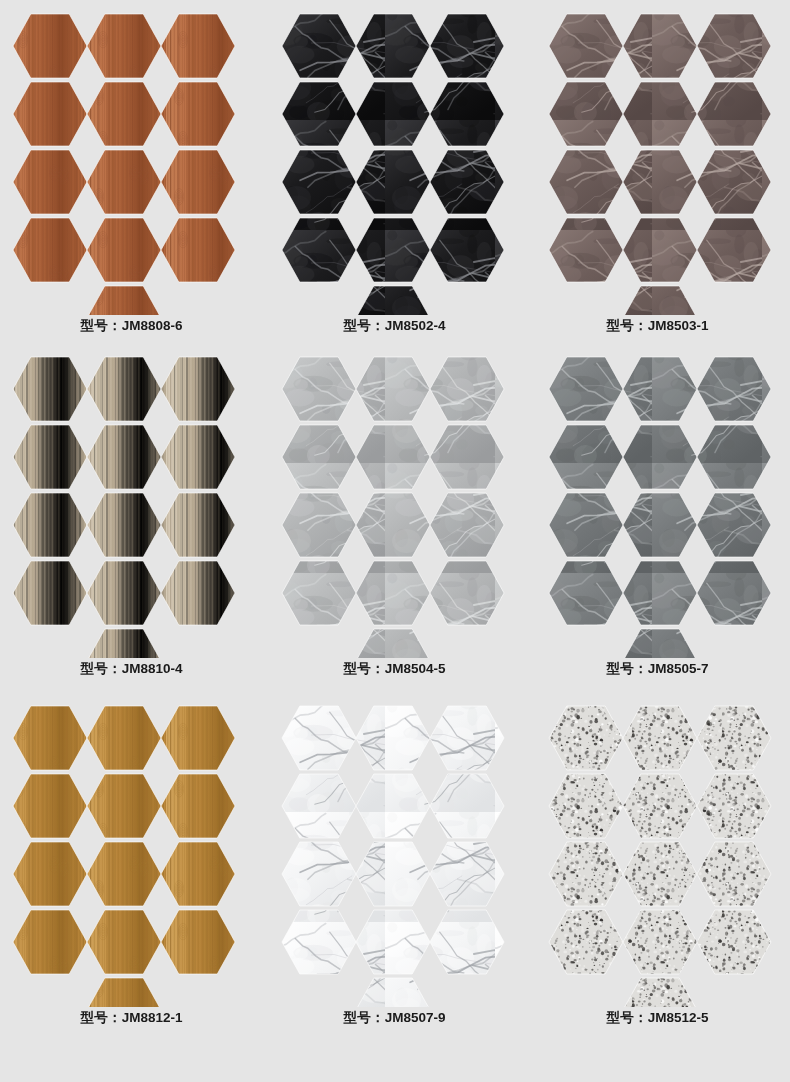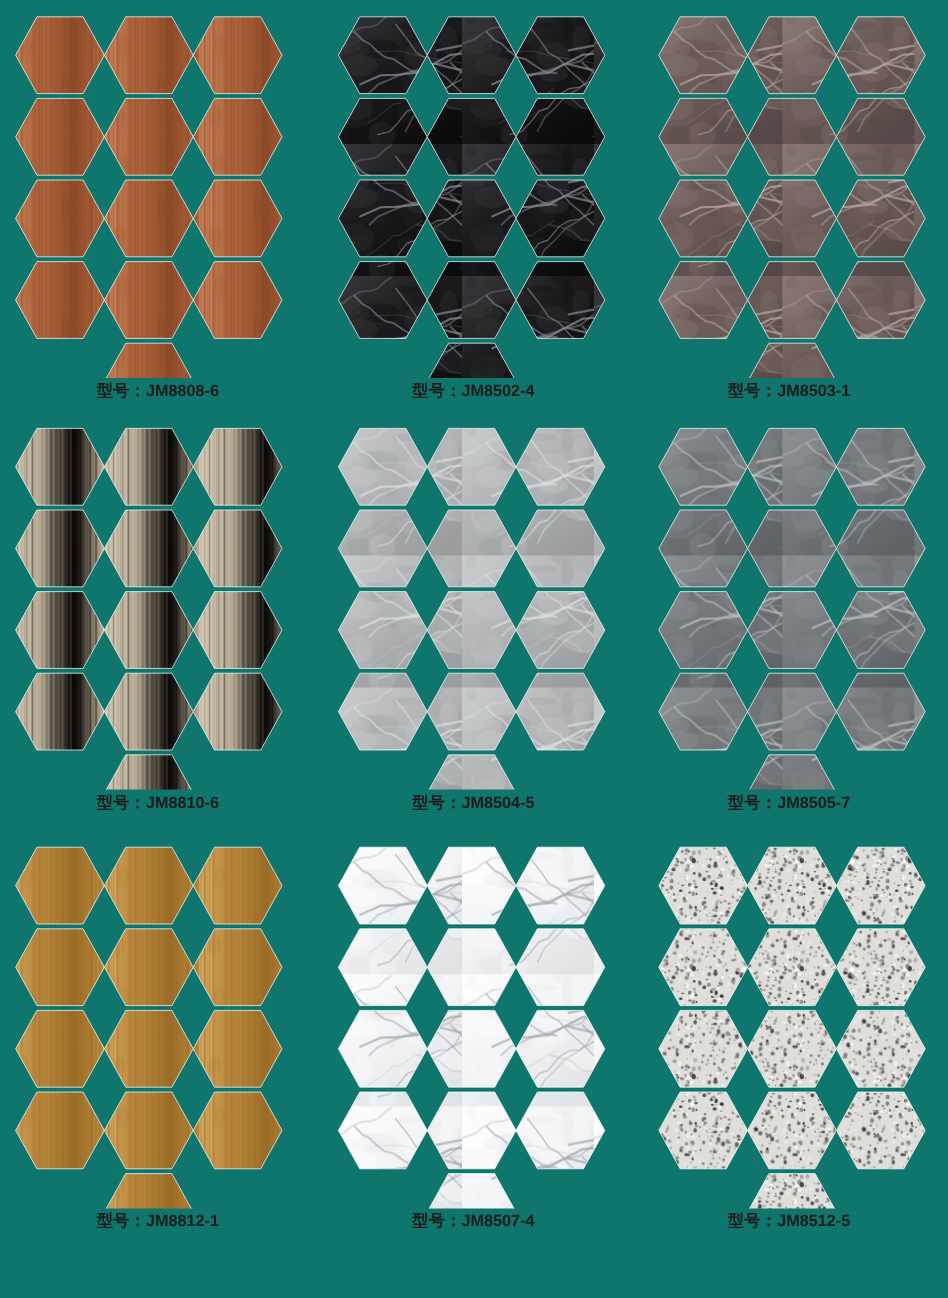--- a/index.html
+++ b/index.html
@@ -9,21 +9,21 @@
     height: 1082px;
     background: #ffffff;
     font-family: "Liberation Sans", "DejaVu Sans", sans-serif;
     overflow: hidden;
   }
 
   #catalog-sheet {
     position: relative;
     width: 790px;
     height: 1082px;
-    background: #0f766e;
+    background: #e5e5e5;
   }
 
   .tile-grid {
     display: grid;
     grid-template-columns: repeat(3, 263px);
     grid-template-rows: 345px 345px 355px;
     width: 789px;
   }
 
   .tile-cell {
@@ -395,21 +395,21 @@
               <polygon points="98.75999999999999,140 137.24,140 155,172 137.24,204 98.75999999999999,204 81,172" fill="url(#tx3)" stroke="#ffffff" stroke-width="0.6"></polygon>
               <polygon points="98.75999999999999,208 137.24,208 155,240 137.24,272 98.75999999999999,272 81,240" fill="url(#tx3)" stroke="#ffffff" stroke-width="0.6"></polygon>
               <polygon points="98.75999999999999,276 137.24,276 155,308 137.24,340 98.75999999999999,340 81,308" fill="url(#tx3)" stroke="#ffffff" stroke-width="0.6"></polygon>
               <polygon points="172.76,4 211.24,4 229,36 211.24,68 172.76,68 155,36" fill="url(#tx3)" stroke="#ffffff" stroke-width="0.6"></polygon>
               <polygon points="172.76,72 211.24,72 229,104 211.24,136 172.76,136 155,104" fill="url(#tx3)" stroke="#ffffff" stroke-width="0.6"></polygon>
               <polygon points="172.76,140 211.24,140 229,172 211.24,204 172.76,204 155,172" fill="url(#tx3)" stroke="#ffffff" stroke-width="0.6"></polygon>
               <polygon points="172.76,208 211.24,208 229,240 211.24,272 172.76,272 155,240" fill="url(#tx3)" stroke="#ffffff" stroke-width="0.6"></polygon>
             </g>
      </svg>
         </div>
-        <div class="model-label"><span>型号：</span><span class="code">JM8810-6</span></div>
+        <div class="model-label"><span>型号：</span><span class="code">JM8810-4</span></div>
       </div>
       <div class="tile-cell row-2 cell-offset-mid">
         <div class="swatch-wrap">
           <svg width="240" height="305" viewBox="0 0 240 305" xmlns="http://www.w3.org/2000/svg">
        <defs>
   <linearGradient id="tx4g" x1="0" y1="0" x2="0.8" y2="1">
     <stop offset="0%" stop-color="#cbcdce"></stop>
     <stop offset="45%" stop-color="#b3b5b6"></stop>
     <stop offset="100%" stop-color="#9a9c9e"></stop>
   </linearGradient>
@@ -706,21 +706,21 @@
               <polygon points="98.75999999999999,140 137.24,140 155,172 137.24,204 98.75999999999999,204 81,172" fill="url(#tx7)" stroke="#ffffff" stroke-width="0.6"></polygon>
               <polygon points="98.75999999999999,208 137.24,208 155,240 137.24,272 98.75999999999999,272 81,240" fill="url(#tx7)" stroke="#ffffff" stroke-width="0.6"></polygon>
               <polygon points="98.75999999999999,276 137.24,276 155,308 137.24,340 98.75999999999999,340 81,308" fill="url(#tx7)" stroke="#ffffff" stroke-width="0.6"></polygon>
               <polygon points="172.76,4 211.24,4 229,36 211.24,68 172.76,68 155,36" fill="url(#tx7)" stroke="#ffffff" stroke-width="0.6"></polygon>
               <polygon points="172.76,72 211.24,72 229,104 211.24,136 172.76,136 155,104" fill="url(#tx7)" stroke="#ffffff" stroke-width="0.6"></polygon>
               <polygon points="172.76,140 211.24,140 229,172 211.24,204 172.76,204 155,172" fill="url(#tx7)" stroke="#ffffff" stroke-width="0.6"></polygon>
               <polygon points="172.76,208 211.24,208 229,240 211.24,272 172.76,272 155,240" fill="url(#tx7)" stroke="#ffffff" stroke-width="0.6"></polygon>
             </g>
      </svg>
         </div>
-        <div class="model-label"><span>型号：</span><span class="code">JM8507-4</span></div>
+        <div class="model-label"><span>型号：</span><span class="code">JM8507-9</span></div>
       </div>
       <div class="tile-cell row-3 cell-offset-right">
         <div class="swatch-wrap">
           <svg width="240" height="305" viewBox="0 0 240 305" xmlns="http://www.w3.org/2000/svg">
        <defs>
   <pattern id="tx8" width="90" height="90" patternUnits="userSpaceOnUse">
     <rect width="90" height="90" fill="#d6d4d1"></rect>
     <rect width="90" height="90" fill="#e8e7e5" opacity="0.5"></rect>
     <ellipse cx="74.7" cy="42.3" rx="1.26" ry="1.54" fill="#ffffff" opacity="0.73"></ellipse>
                 <ellipse cx="18.0" cy="86.4" rx="0.81" ry="0.53" fill="#f0efed" opacity="0.57"></ellipse>

